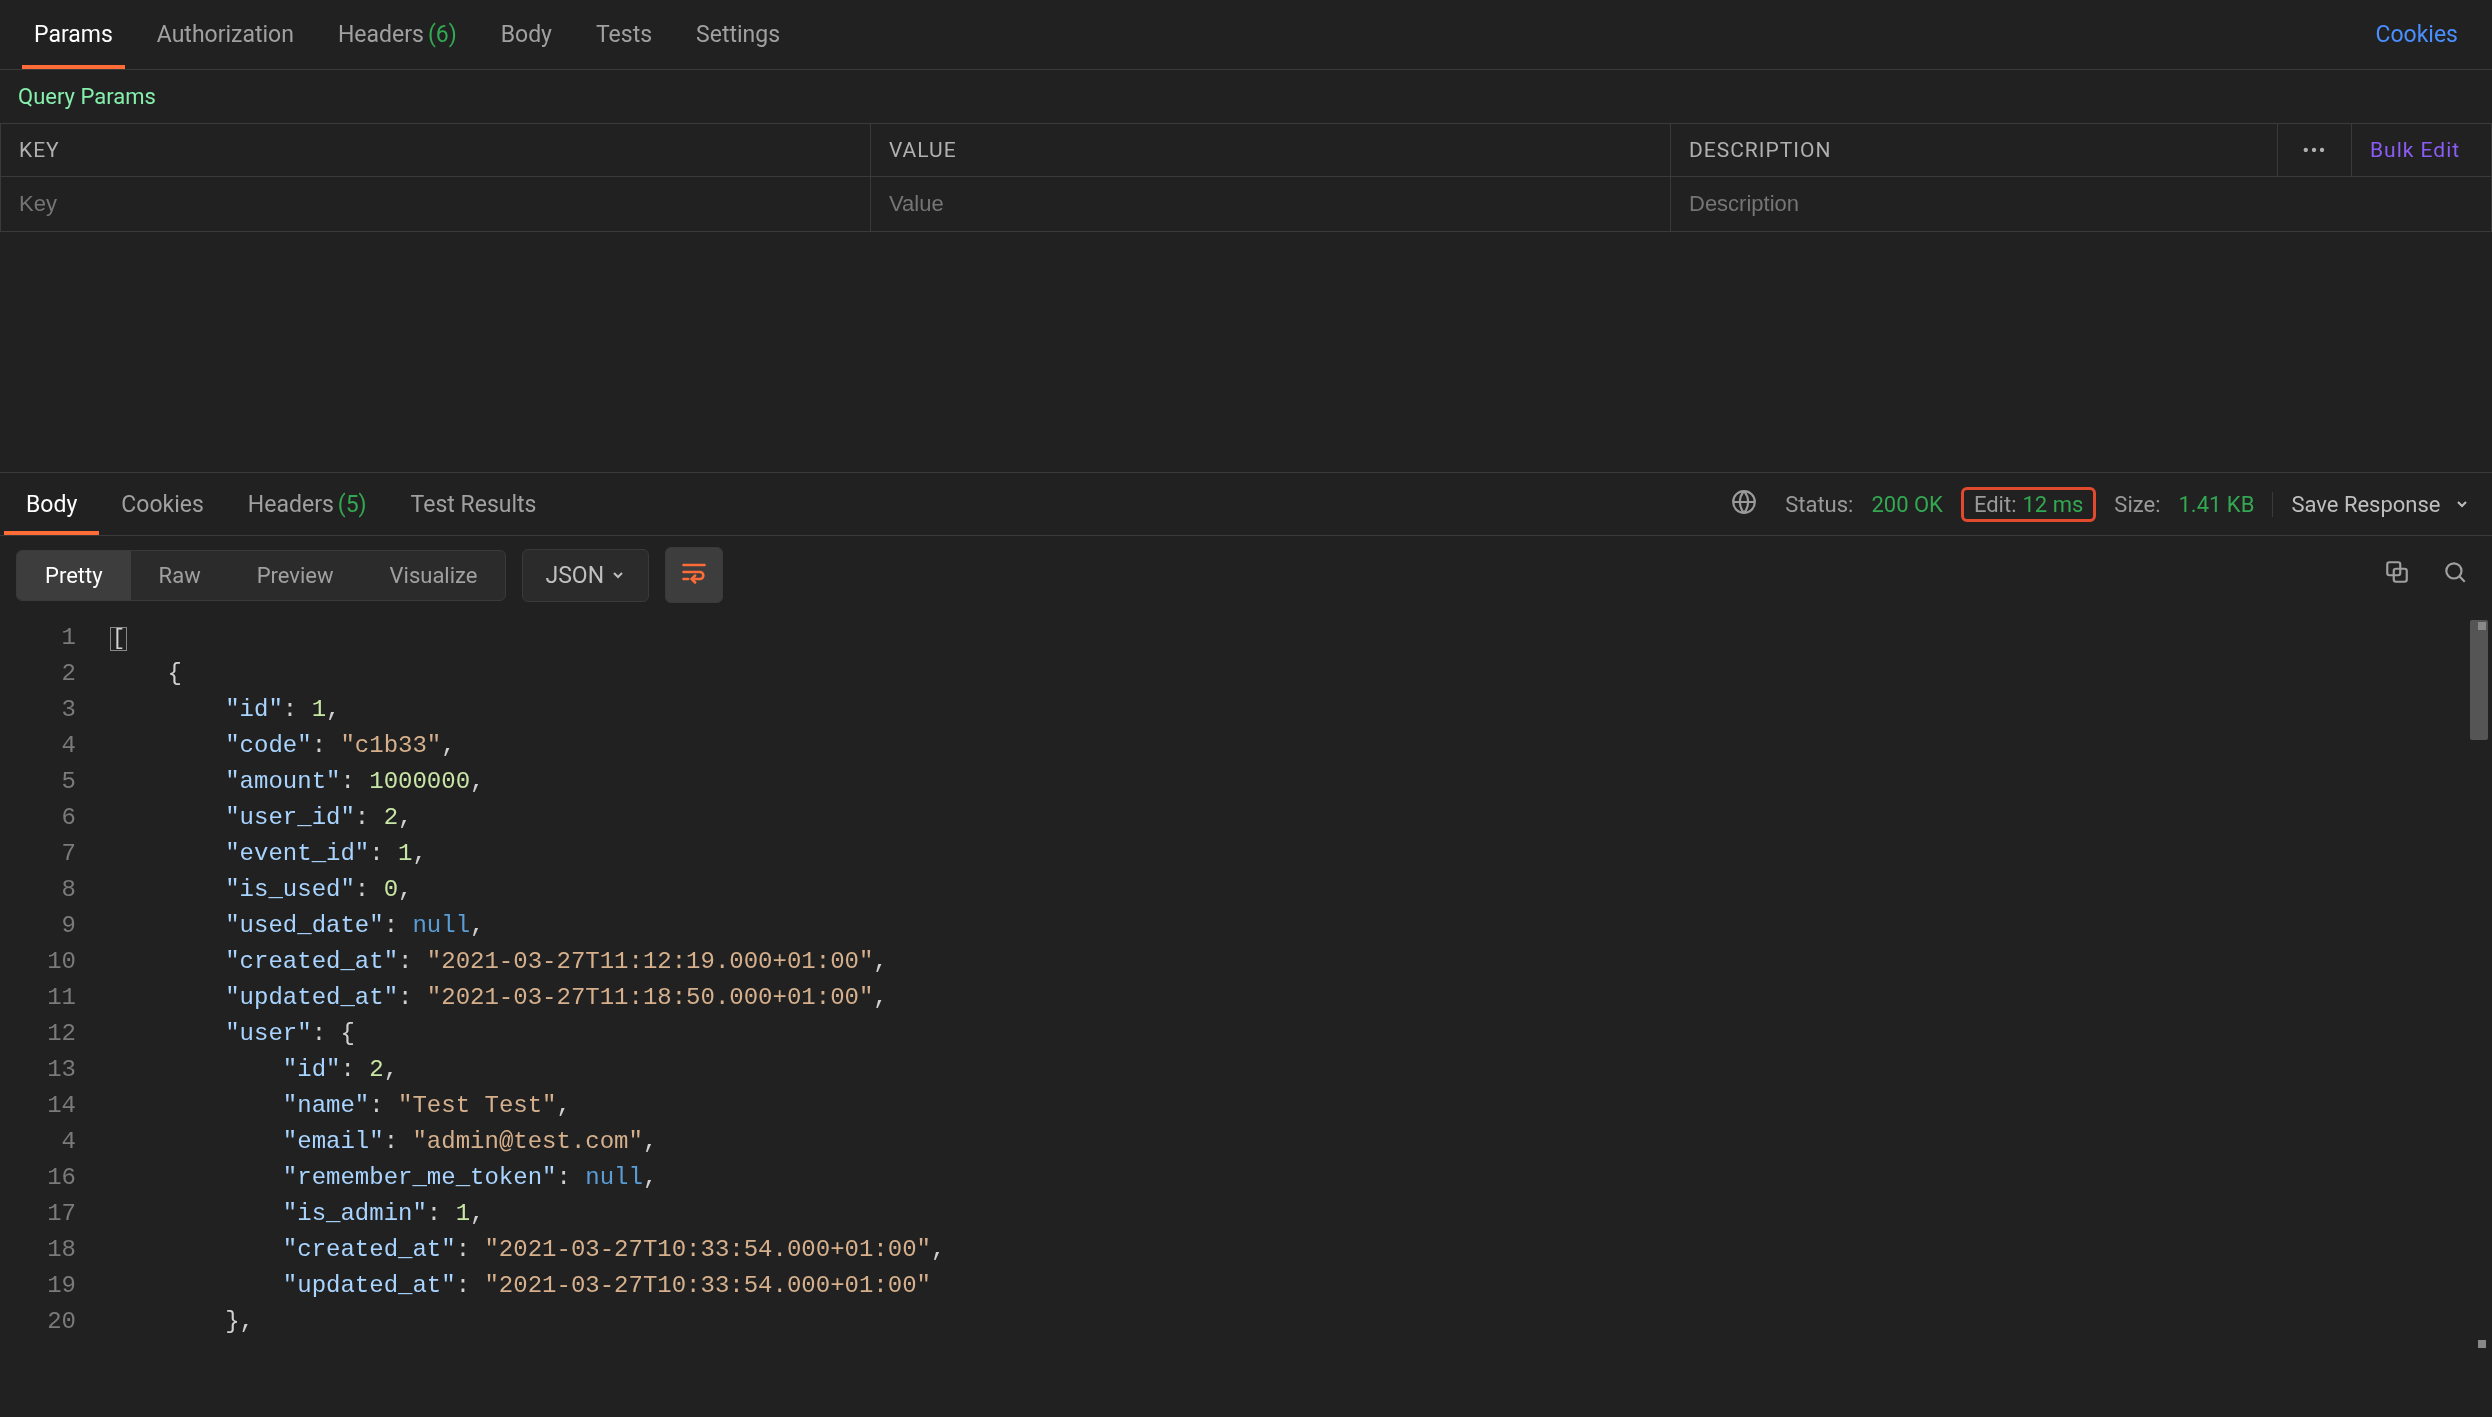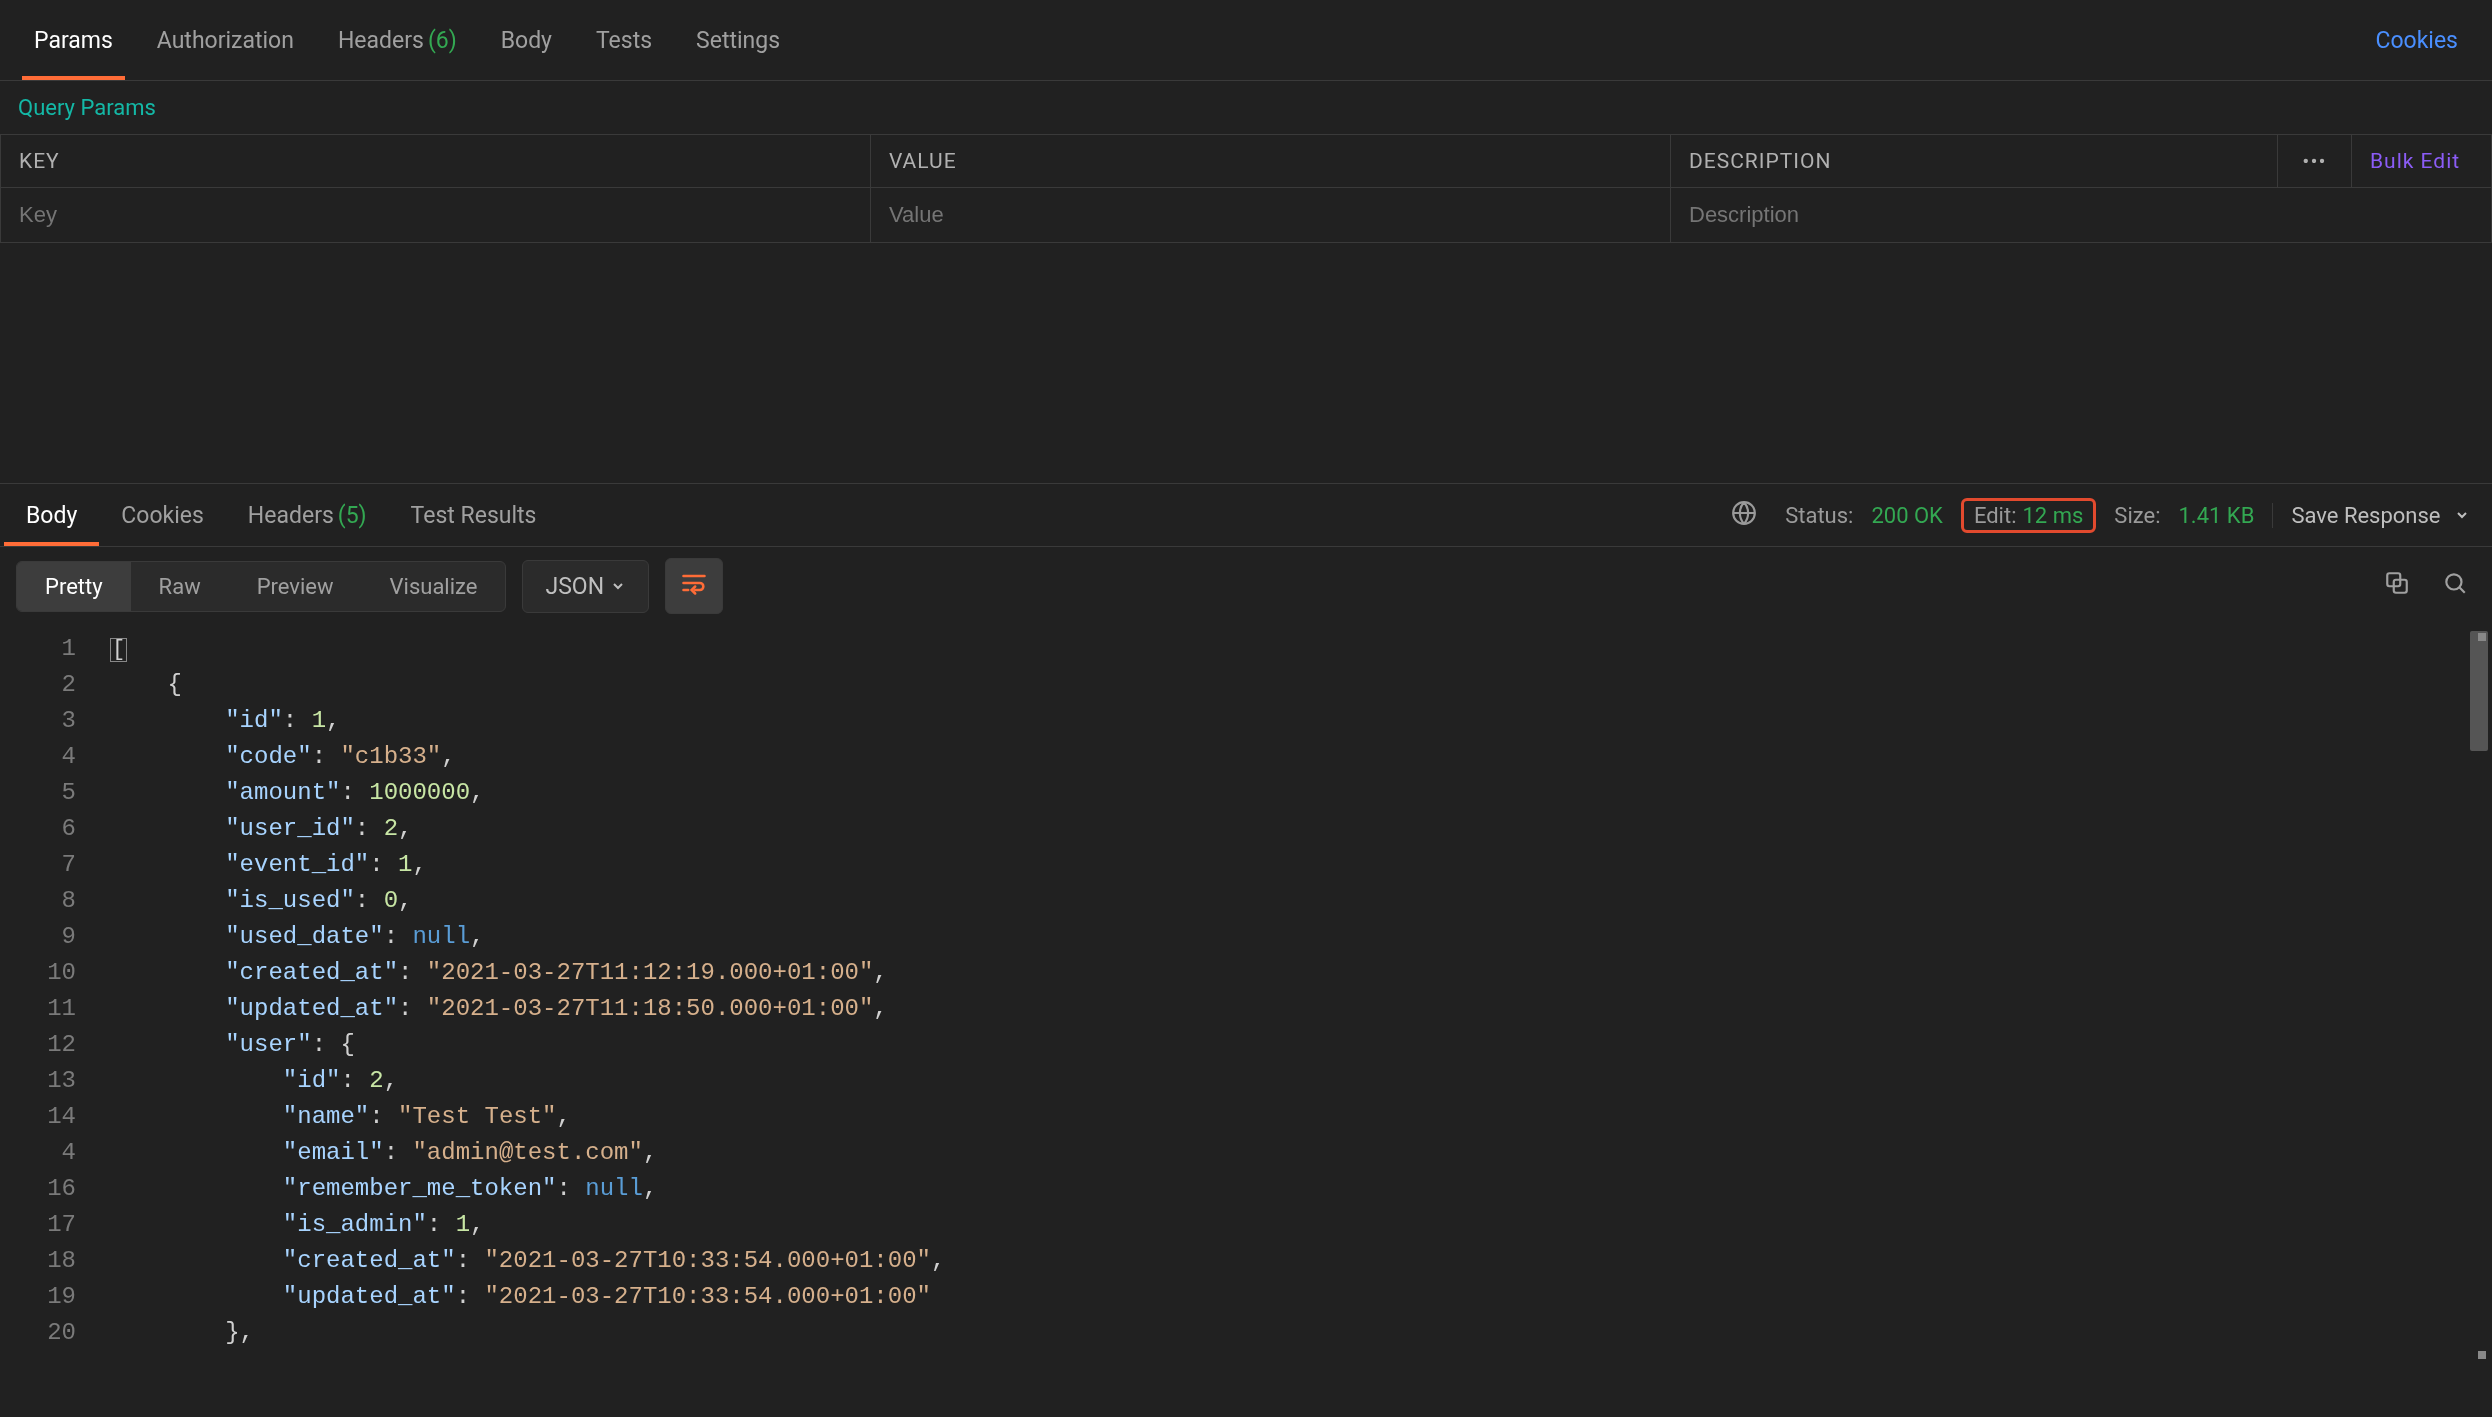--- a/index.html
+++ b/index.html
@@ -10,21 +10,21 @@
     font-size: 23px;
     width: 2492px;
     height: 1417px;
     overflow: hidden;
   }
 
   
   .request-tabs {
     display: flex;
     align-items: center;
-    height: 81px;
+    height: 70px;
     border-bottom: 1px solid #3a3a3a;
     padding: 0 12px;
   }
   .request-tabs .tab {
     padding: 0 22px;
     height: 100%;
     display: flex;
     align-items: center;
     color: #a0a0a0;
     cursor: pointer;
@@ -41,21 +41,21 @@
     right: 10px;
     height: 4px;
     background: #ff6c37;
   }
   .num-badge { color: #33a852; margin-left: 4px; }
   .request-tabs .spacer { flex: 1; }
   .cookies-link { color: #4a8fff; cursor: pointer; padding: 0 22px; }
 
   .section-title {
     padding: 14px 18px;
-    color: #14b8a6;
+    color: #86efac;
     font-size: 22px;
   }
 
   
   .qp-table { width: 100%; border-collapse: collapse; }
   .qp-table th, .qp-table td {
     border: 1px solid #3a3a3a;
     text-align: left;
     font-weight: 400;
     padding: 14px 18px;

